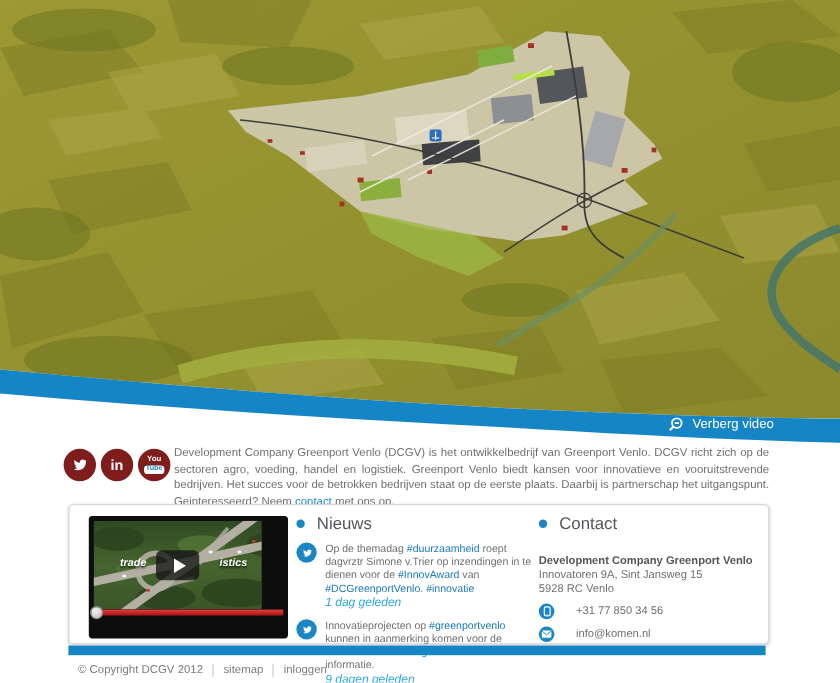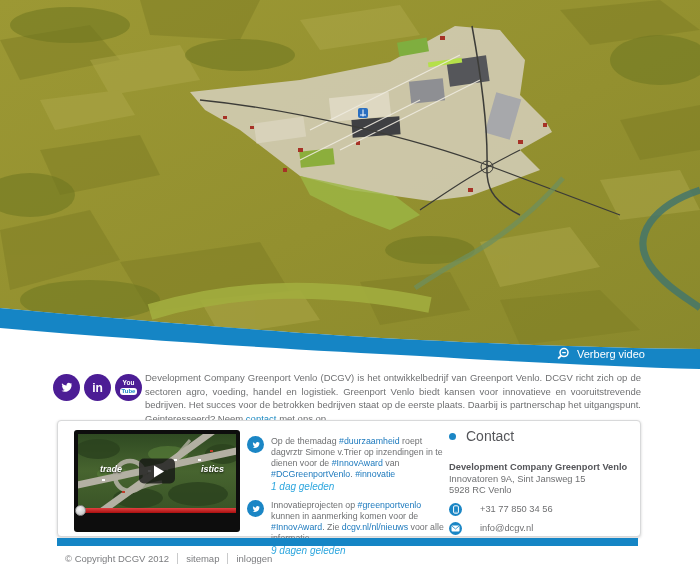--- a/index.html
+++ b/index.html
@@ -7,41 +7,41 @@
         font-family:"Liberation Sans",sans-serif;}
 
   
   .hero{position:absolute;left:0;top:0;width:700px;height:370px;}
   .hero svg{display:block;}
   .hide-video{position:absolute;left:556px;top:345px;height:18px;display:flex;align-items:center;
               gap:7px;color:#ffffff;font-size:11px;cursor:pointer;}
 
   
   .social{position:absolute;left:53px;top:374px;display:flex;gap:4px;}
-  .s-circle{width:27px;height:27px;border-radius:50%;background:#4c1d95;display:flex;
+  .s-circle{width:27px;height:27px;border-radius:50%;background:#7f1d1d;display:flex;
             align-items:center;justify-content:center;flex-direction:column;cursor:pointer;}
   .s-circle .in-txt{color:#fff;font-weight:bold;font-size:12px;line-height:12px;}
   .yt-you{color:#fff;font-size:6.5px;line-height:6.5px;font-weight:bold;}
   .yt-tube{background:#fff;color:#1b86c5;font-size:6px;line-height:7px;font-weight:bold;
            border-radius:3px;padding:0 2px;margin-top:1px;}
 
   
   .intro{position:absolute;left:145px;top:371px;width:496px;margin:0;font-size:9.5px;
          line-height:13.5px;color:#6f7072;text-align:justify;}
   .intro a{color:#1e8bc3;text-decoration:none;}
 
   
   .card{position:absolute;left:57px;top:420px;width:584px;height:117px;background:#fff;
         border:1px solid #d8d9da;border-radius:4px;box-shadow:0 1px 3px rgba(0,0,0,.18);
         box-sizing:border-box;}
 
   
   .player{position:absolute;left:16px;top:9px;width:166px;height:102px;background:#0d0d0d;
           border-radius:3px;padding:4px 4px 0;box-sizing:border-box;}
-  .thumb{position:relative;width:158px;height:74px;overflow:hidden;background:#0f172a;cursor:pointer;}
+  .thumb{position:relative;width:140px;height:74px;overflow:hidden;background:#0f172a;cursor:pointer;}
   .ovl{position:absolute;top:30px;color:#fff;font-style:italic;font-weight:bold;font-size:9px;
        text-shadow:0 1px 2px rgba(0,0,0,.8);}
   .ovl.l{left:22px;} .ovl.r{right:12px;}
   .playbtn{position:absolute;left:50%;top:50%;transform:translate(-50%,-50%);width:36px;height:25px;
            background:rgba(20,20,20,.78);border-radius:5px;display:flex;align-items:center;
            justify-content:center;cursor:pointer;}
   .playbtn .tri{width:0;height:0;border-left:10px solid #fff;border-top:6px solid transparent;
                 border-bottom:6px solid transparent;margin-left:3px;}
   .progress{position:relative;width:158px;height:5px;background:linear-gradient(#e04040,#a80f0f);cursor:pointer;}
   .knob{position:absolute;left:-3px;top:-3px;width:11px;height:11px;border-radius:50%;
@@ -271,20 +271,24 @@
         <div class="playbtn">
           <div class="tri"></div>
         </div>
       </div>
       <div class="progress">
         <div class="knob"></div>
       </div>
     </div>
 
     <div class="news">
+      <div class="col-head">
+        <div class="dot"></div>
+        <h2>Nieuws</h2>
+      </div>
 
       <div class="tweet">
         <div class="tw-ic">
           <svg width="10" height="10" viewBox="0 0 16 16">
               <use href="#tw-bird"></use>
             </svg>
         </div>
         <div class="tw-body">
           <span>Op de themadag </span><a class="tag">#duurzaamheid</a><span> roept dagvrztr Simone v.Trier op inzendingen in te dienen voor de </span><a class="tag">#InnovAward</a><span> van </span><a class="tag">#DCGreenportVenlo</a><span>. </span><a class="tag">#innovatie</a>
           <span class="tw-time">1 dag geleden</span>
@@ -321,21 +325,21 @@
         </div>
         <span class="c-val">+31 77 850 34 56</span>
       </div>
       <div class="c-row">
         <div class="c-ic">
           <svg width="9" height="7" viewBox="0 0 9 7">
             <rect x="0.5" y="0.5" width="8" height="6" rx="1" fill="#ffffff"></rect>
             <path d="M0.8,1 L4.5,4 L8.2,1" stroke="#1b86c5" stroke-width="0.8" fill="none"></path>
           </svg>
         </div>
-        <a class="c-val">info@dcgv.nl</a>
+        <a class="c-val">info@komen.nl</a>
       </div>
     </div>
   </div>
 
   <div class="bottom-bar"></div>
 
   <div class="footer-left">
     <span>© Copyright DCGV 2012</span>
     <span class="sep"></span>
     <a>sitemap</a>

